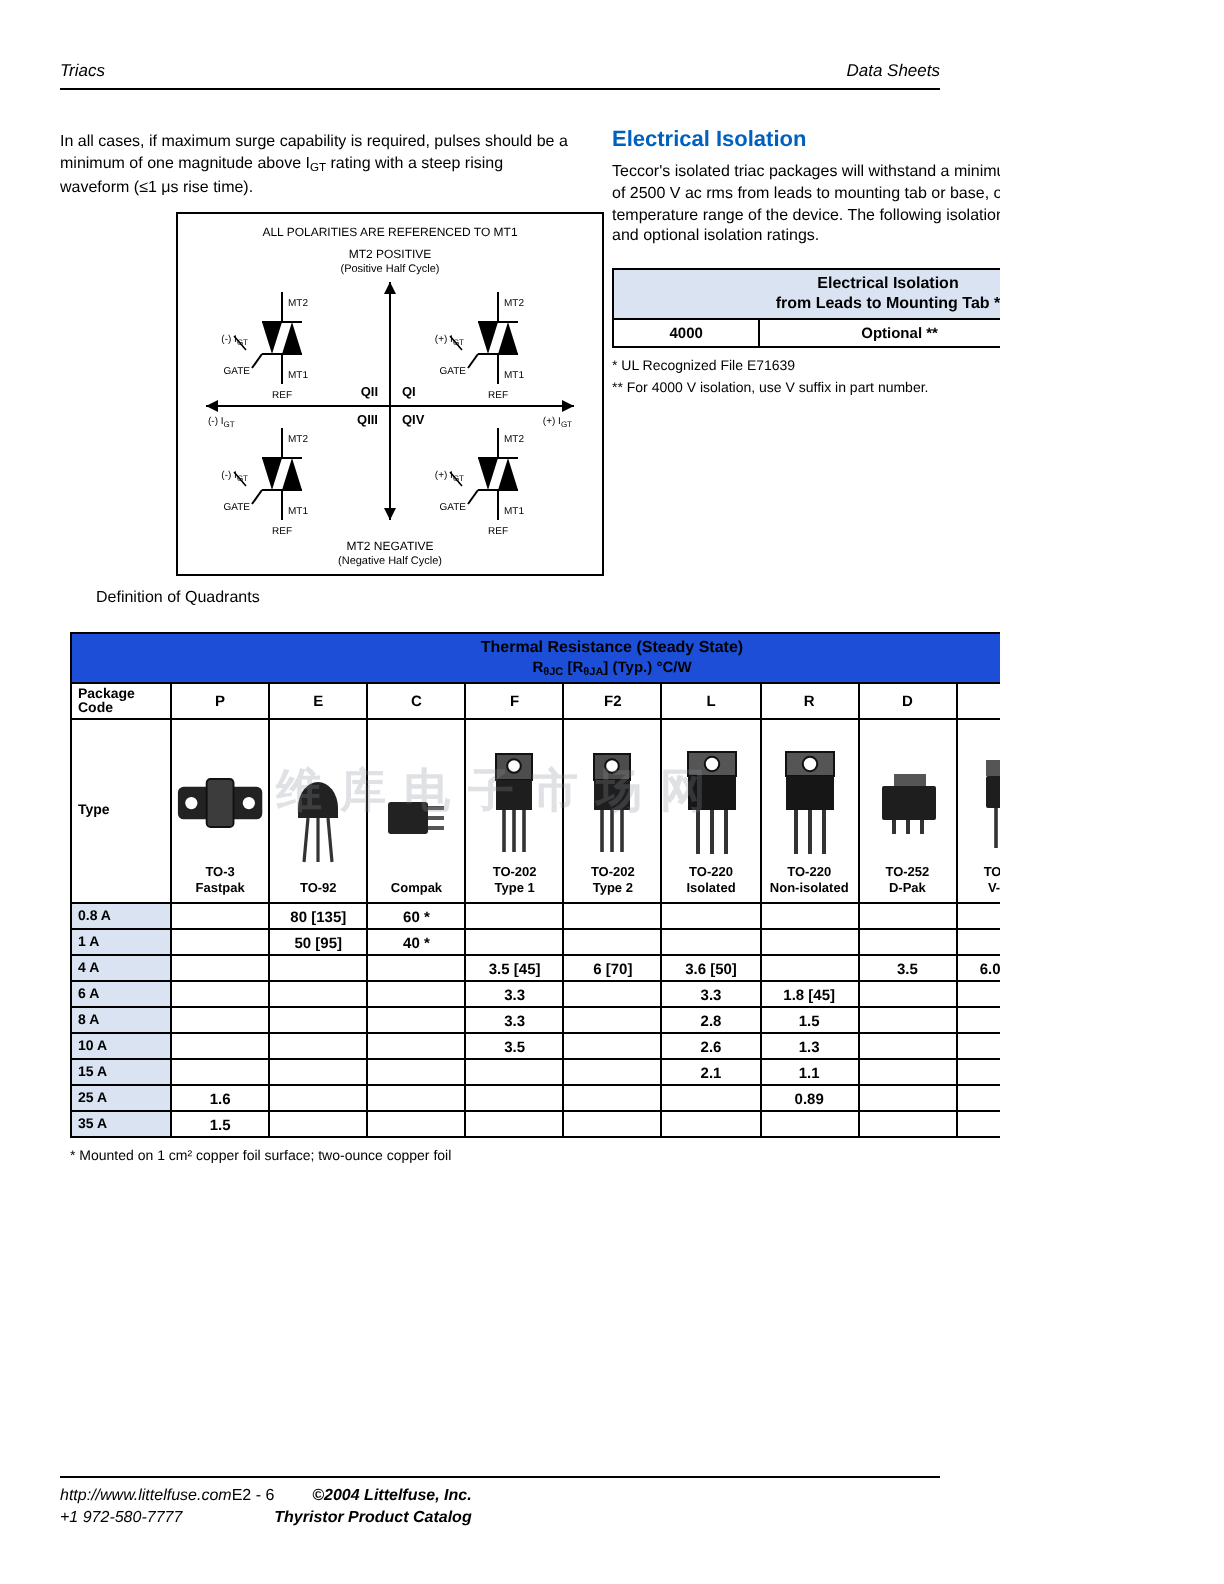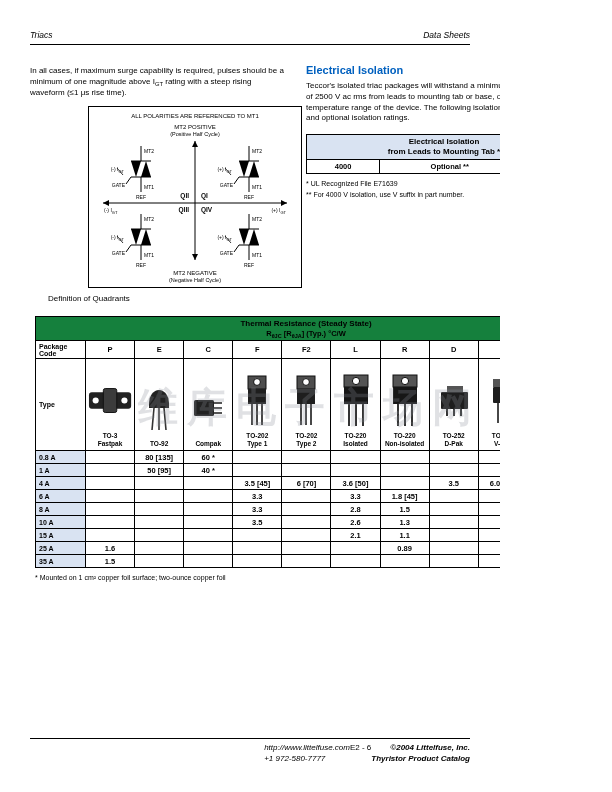--- a/index.html
+++ b/index.html
@@ -10,21 +10,21 @@
   }
   
   .runhead {
     position:absolute; left:30px; right:30px; top:30px;
     display:flex; justify-content:space-between;
     font-style:italic; font-size:8.5px; border-bottom:1px solid #000; padding-bottom:4px;
   }
   .footer {
     position:absolute; left:30px; right:30px; top:738px;
     border-top:1px solid #000; padding-top:4px;
-    display:flex; justify-content:flex-end;
+    display:flex; justify-content:flex-start;
     font-size:8px; font-style:italic; line-height:1.35;
   }
   .f-center { font-style:normal; align-self:flex-start; }
   .f-right { text-align:right;font-weight:bold; }
   
   .intro { position:absolute; left:30px; top:66px; width:256px; font-size:8px; line-height:1.32; }
   .subtxt { font-size:5.8px; vertical-align:-1.5px; }
   .diagram-box { position:absolute; left:88px; top:106px; width:214px; height:182px; border:1px solid #000; background:#fff; }
   .diagram-caption { position:absolute; left:30px; top:294px; font-size:8px;margin-left:18px; }
   .qsvg text { font-family:"Liberation Sans", sans-serif; }
@@ -33,35 +33,35 @@
   .section-heading { color:#0060bf; font-weight:bold; font-size:11px; margin-bottom:5px; }
   .right-col p { font-size:8px; line-height:1.35; }
   .iso-table { width:100%; border-collapse:collapse; margin-top:10px; font-size:7.5px; text-align:center; }
   .iso-table td { border:1px solid #000; padding:2px 3px; font-weight:bold; vertical-align:middle; }
   .iso-band { background:#d9e3f2; font-size:8px; line-height:1.25; }
   .iso-foot { font-size:7px; margin-top:5px; line-height:1.5; }
   
   .thermal-wrap { position:absolute; left:35px; top:316px; width:542px; }
   .thermal { width:542px; border-collapse:collapse; table-layout:fixed; border:1.5px solid #000; }
   .thermal td { border:1px solid #000; padding:1.5px 2px; text-align:center; font-weight:bold; font-size:7.5px; overflow:hidden; }
-  .title-band { background:#15803d; padding:2px; line-height:1.25; }
+  .title-band { background:#1d4ed8; padding:2px; line-height:1.25; }
   .tband-l1 { font-size:8px; }
   .tband-l2 { font-size:7.5px; }
   .sub2 { font-size:5.5px; vertical-align:-1.5px; }
   .pkg-code-label, .type-label, .amp-label { text-align:left !important; font-size:7px !important; padding-left:3px !important; }
   .amp-label { background:#d9e3f2; }
   .type-cell { height:92px; vertical-align:bottom; padding-bottom:3px !important; }
   .type-label { vertical-align:middle; }
   .pkg-icon { height:62px; display:flex; align-items:center; justify-content:center; }
   .pkg-name { font-weight:bold; font-size:6.5px; line-height:1.2; }
   .tfoot-note { font-size:7px; font-weight:normal; margin-top:6px; }
   
   .watermark {
     position:absolute; left:138px; top:380px; z-index:5;
-    font-size:40px; font-weight:bold; letter-spacing:9px;
+    font-size:23px; font-weight:bold; letter-spacing:9px;
     color:#8a8f98; opacity:0.26; pointer-events:none; white-space:nowrap;
   }
 </style>
 </head>
 <body>
 
 <div class="page">
 
   <div class="runhead">
     <span>Triacs</span>

